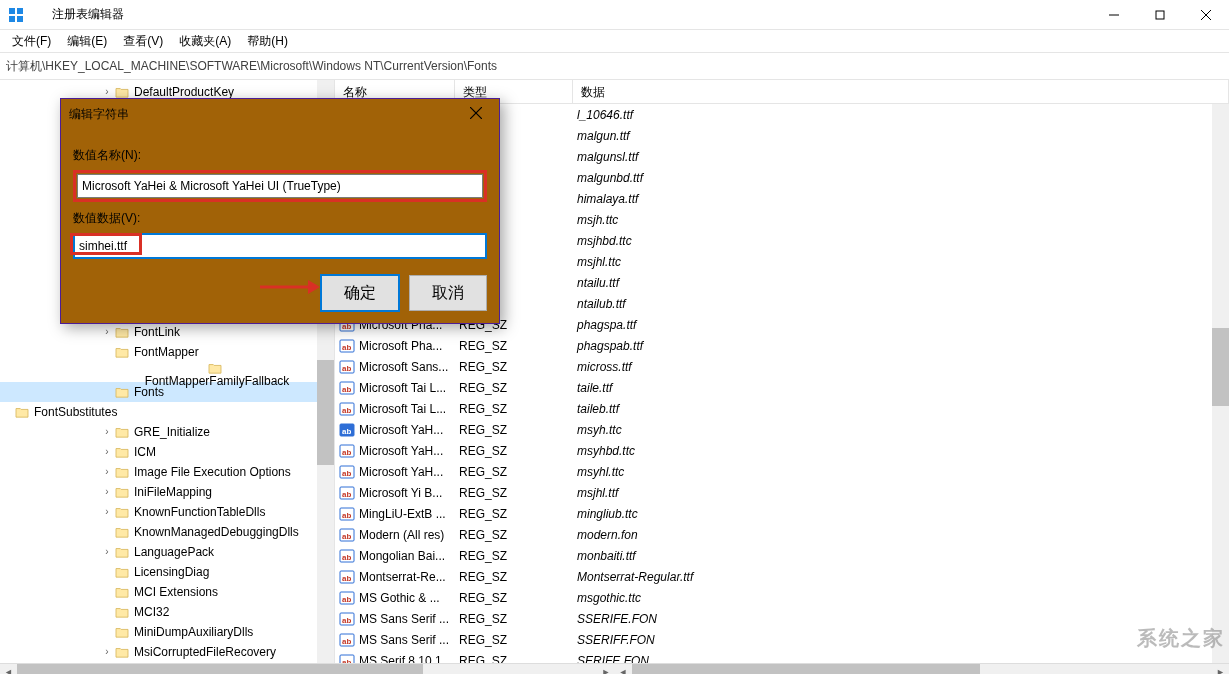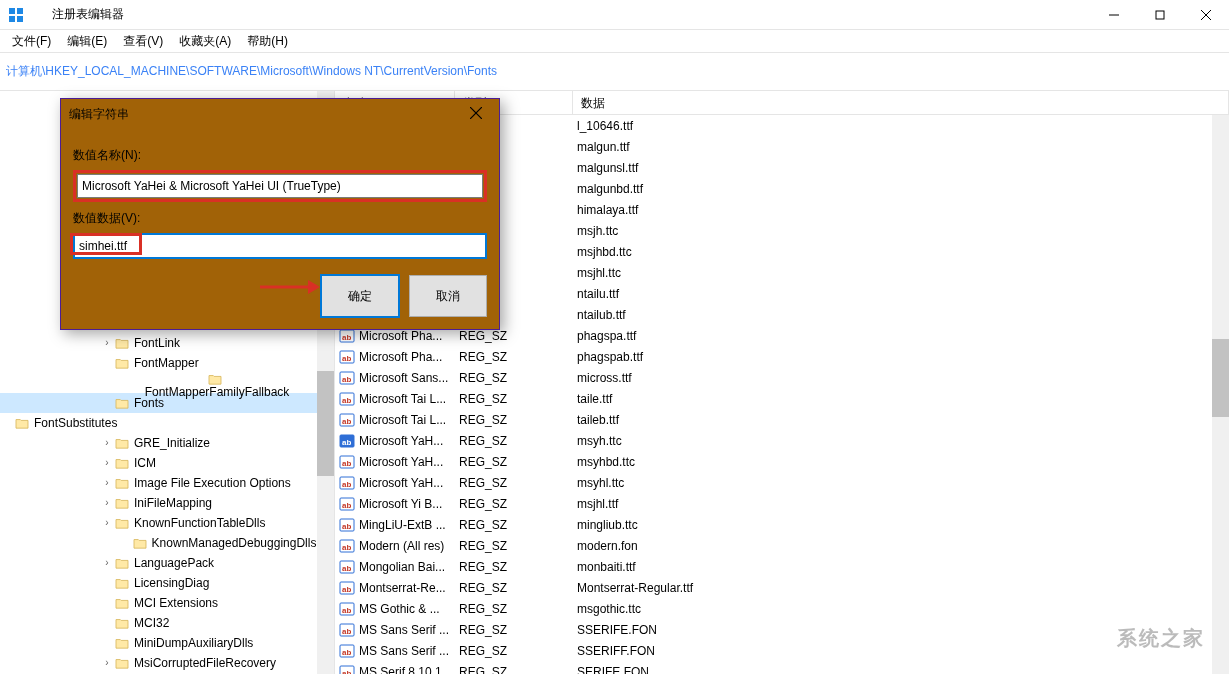--- a/index.html
+++ b/index.html
@@ -8,21 +8,21 @@
 .titlebar { height: 30px; display: flex; align-items: center; background: #fff; border-bottom: 1px solid #e5e5e5; }
 .titlebar .app-icon { width: 16px; height: 16px; margin: 0 8px; display: inline-block; }
 .titlebar .title { flex: 1; font-size: 12px; color: #000; margin-left: 20px; }
 .titlebar .win-btns { display: flex; }
 .titlebar .win-btn { width: 46px; height: 30px; display: flex; align-items: center; justify-content: center; color: #333; }
 .titlebar .win-btn svg { width: 10px; height: 10px; }
 
 .menubar { height: 22px; display: flex; align-items: center; padding: 0 4px; font-size: 12px; color: #000; }
 .menubar .menu-item { padding: 2px 8px; }
 
-.address { height: 39px; border-top: 1px solid #e5e5e5; border-bottom: 1px solid #e5e5e5; display: flex; align-items: center; padding: 0 6px; font-size: 12px; color: #3b82f6; }
+.address { height: 28px; border-top: 1px solid #e5e5e5; border-bottom: 1px solid #e5e5e5; display: flex; align-items: center; padding: 0 6px; font-size: 12px; color: #404040; }
 
 .client { display: flex; height: calc(674px - 30px - 22px - 22px - 17px); }
 
 .tree-pane { width: 335px; border-right: 1px solid #e5e5e5; overflow: hidden; position: relative; background: #fff; }
 .tree { padding: 2px 0; }
 .tree-row { display: flex; align-items: center; height: 20px; font-size: 12px; white-space: nowrap; }
 .tree-row.sel { background: #cde8ff; }
 .tw { display: inline-block; width: 14px; height: 14px; text-align: center; line-height: 14px; color: #666; font-size: 10px; }
 .fold { width: 16px; height: 14px; margin-right: 4px; display: inline-flex; align-items: center; justify-content: center; }
 .fold svg { width: 14px; height: 12px; }
@@ -32,21 +32,21 @@
 .list-header { display: flex; height: 24px; border-bottom: 1px solid #e5e5e5; font-size: 12px; color: #000; }
 .list-header .col { padding: 4px 8px; border-right: 1px solid #e5e5e5; }
 .col-name { width: 120px; }
 .col-type { width: 118px; }
 .col-data { flex: 1; }
 .list-body { flex: 1; overflow: hidden; }
 .list-row { display: flex; align-items: center; height: 21px; font-size: 12px; padding-left: 4px; }
 .list-row .ico { width: 16px; height: 16px; margin-right: 4px; display: inline-flex; align-items: center; justify-content: center; }
 .list-row .lname { width: 100px; overflow: hidden; text-overflow: ellipsis; white-space: nowrap; }
 .list-row .ltype { width: 118px; }
-.list-row .ldata { flex: 1; }
+.list-row .ldata { flex: 1; font-style: italic; }
 
 .scroll-h { height: 17px; background: #f0f0f0; border-top: 1px solid #ddd; display: flex; }
 .scroll-h .track { flex: 1; position: relative; }
 .scroll-h .thumb { position: absolute; height: 100%; background: #c2c2c2; }
 .scroll-h .arrow { width: 17px; display: flex; align-items: center; justify-content: center; color: #666; font-size: 9px; }
 
 .tree-vscroll { position: absolute; right: 0; top: 0; bottom: 0; width: 17px; background: #f0f0f0; }
 .tree-vscroll .th { position: absolute; left: 0; right: 0; background: #c2c2c2; }
 
 .list-vscroll { position: absolute; right: 0; top: 24px; bottom: 0; width: 17px; background: #f0f0f0; }
@@ -57,27 +57,27 @@
 .dlg-title { height: 30px; display: flex; align-items: center; padding: 0 8px; font-size: 12px; }
 .dlg-title .t { flex: 1; }
 .dlg-title .x { width: 30px; text-align: center; }
 .dlg-body { padding: 10px 12px 4px 12px; }
 .dlg-label { font-size: 12px; margin: 8px 0 6px 0; }
 .dlg-input { width: 100%; height: 24px; border: 1px solid #7a7a7a; padding: 8px 4px; font-size: 12px; background: #fff; }
 .dlg-input.ro { background: #fff; }
 .red-box-1 { border: 3px solid #d93025; padding: 1px; }
 .red-box-2 { display: inline-block; border: 3px solid #d93025; padding: 0 2px; }
 .dlg-buttons { display: flex; justify-content: flex-end; gap: 10px; padding: 12px; }
-.dlg-btn { width: 78px; height: 42px; border: 1px solid #adadad; background: #e1e1e1; font-size: 12px; cursor: pointer; }
+.dlg-btn { width: 78px; height: 36px; border: 1px solid #adadad; background: #e1e1e1; font-size: 16px; cursor: pointer; }
 .dlg-btn.primary { outline: 2px solid #0078d7; outline-offset: -1px; }
 
 .red-arrow { position: absolute; left: 260px; top: 277px; width: 60px; height: 20px; pointer-events:none; }
 .red-arrow svg { width: 60px; height: 20px; }
 
-.watermark { position: absolute; right: 24px; bottom: 22px; font-size: 20px; color: rgba(120,120,120,.5); font-weight: bold; letter-spacing: 2px; pointer-events:none; }
+.watermark { position: absolute; right: 4px; bottom: 22px; font-size: 20px; color: rgba(120,120,120,.5); font-weight: bold; letter-spacing: 2px; pointer-events:none; }
 </style>
 </head>
 <body>
 
 <div class="titlebar">
   <span class="app-icon">
     <svg viewBox="0 0 16 16">
         <rect x="1" y="1" width="6" height="6" fill="#1e88e5"></rect>
         <rect x="9" y="1" width="6" height="6" fill="#1e88e5"></rect>
         <rect x="1" y="9" width="6" height="6" fill="#1e88e5"></rect>
@@ -221,21 +221,21 @@
         </div>
         <div class="tree-row" style="padding-left: 100px;">
           <span class="tw">›</span>
           <span class="fold">
             <svg viewBox="0 0 16 14">
               <path d="M1 3h5l1 1h8v9H1z" fill="#ffe9a6" stroke="#d8b85f"></path>
             </svg>
           </span>
           <span class="tree-label">KnownFunctionTableDlls</span>
         </div>
-        <div class="tree-row" style="padding-left: 100px; justify-content: center;">
+        <div class="tree-row" style="padding-left: 100px;">
           <span class="tw"></span>
           <span class="fold">
             <svg viewBox="0 0 16 14">
               <path d="M1 3h5l1 1h8v9H1z" fill="#ffe9a6" stroke="#d8b85f"></path>
             </svg>
           </span>
           <span class="tree-label">KnownManagedDebuggingDlls</span>
         </div>
         <div class="tree-row" style="padding-left: 100px;">
           <span class="tw">›</span>

